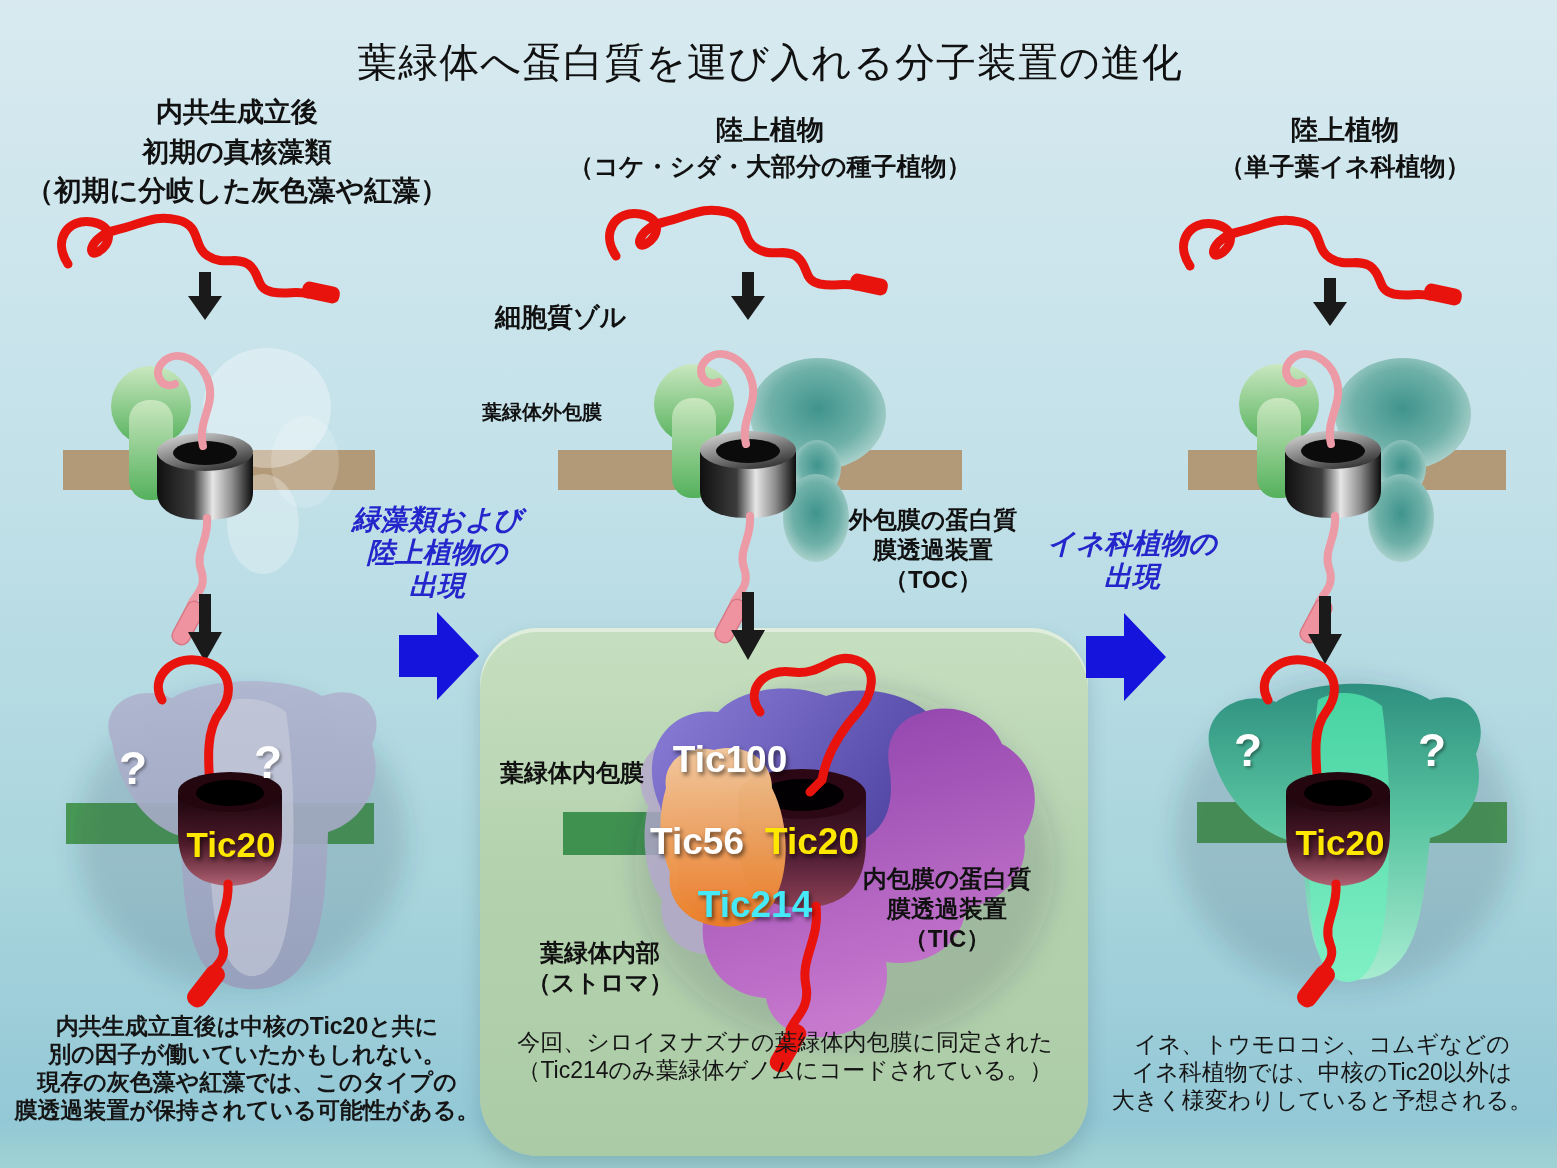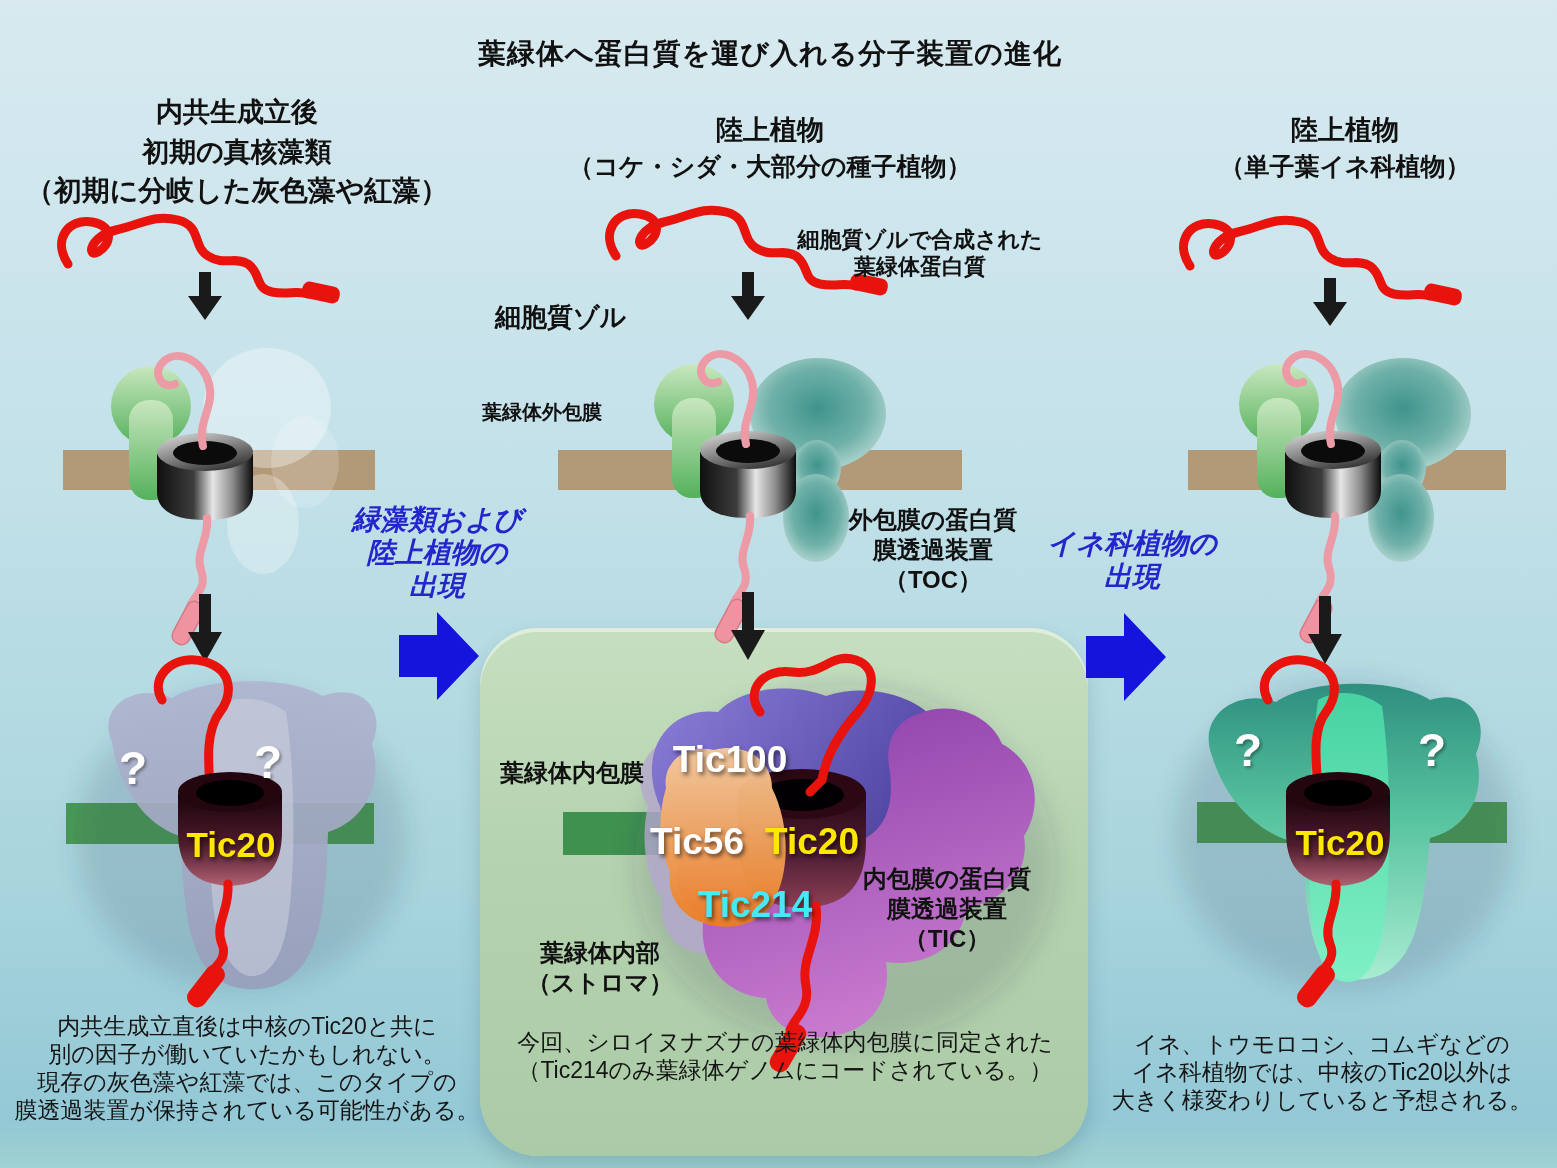--- a/index.html
+++ b/index.html
@@ -4,21 +4,21 @@
 <style>
   html,body{margin:0;padding:0;background:#888;}
   #stage{
     position:relative;width:1557px;height:1168px;overflow:hidden;
     background:linear-gradient(180deg,#d8eaf0 0%,#c3e1e9 40%,#a9d5dd 75%,#93c8d6 96%,#9fd2d2 100%);
     font-family:"Liberation Sans","DejaVu Sans",sans-serif;color:#111;
   }
   .lbl{position:absolute;white-space:nowrap;z-index:3;}
   .cx{transform:translateX(-50%);text-align:center;}
   .cc{transform:translate(-50%,-50%);text-align:center;}
-  .title{font-size:28px;font-weight:bold;letter-spacing:1px;}
+  .title{font-size:40px;font-weight:normal;letter-spacing:1px;}
   .h1{font-size:27px;font-weight:bold;line-height:40px;}
   .h2{font-size:28px;font-weight:bold;}
   .tag{font-size:25px;font-weight:bold;}
   .tag-s{font-size:22px;font-weight:bold;line-height:27px;}
   .multi{line-height:30px;font-size:24px;font-weight:bold;}
   .blue{color:#2525cc;font-style:italic;font-weight:bold;font-size:28px;line-height:33px;}
   .prot{font-size:37px;font-weight:bold;color:#fff;text-shadow:2px 3px 4px rgba(0,0,0,.55);z-index:4;}
   .prot-side{font-size:35px;}
   .yellow{color:#ffe800;}
   .cyan{color:#45e9f7;}
@@ -247,24 +247,20 @@
   <div class="lbl cx" style="left:770px;top:110px;">
     <div class="h1">陸上植物</div>
     <div class="h2" style="font-size:25px;">（コケ・シダ・大部分の種子植物）</div>
   </div>
 
   <div class="lbl cx" style="left:1345px;top:110px;">
     <div class="h1">陸上植物</div>
     <div class="h2" style="font-size:25px;">（単子葉イネ科植物）</div>
   </div>
 
-  <div class="lbl cx tag-s" style="left:920px;top:226px;">
-    <div>細胞質ゾルで合成された</div>
-    <div>葉緑体蛋白質</div>
-  </div>
 
   <div class="lbl tag" style="left:495px;top:300px;font-size:26px;text-align:right;">細胞質ゾル</div>
   <div class="lbl tag" style="left:482px;top:399px;font-size:20px;">葉緑体外包膜</div>
 
   <div class="lbl cx multi" style="left:933px;top:505px;">
     <div>外包膜の蛋白質</div>
     <div>膜透過装置</div>
     <div>（TOC）</div>
   </div>
 
@@ -297,21 +293,21 @@
   <div class="lbl cc prot yellow" style="left:812px;top:842px;">Tic20</div>
   <div class="lbl cc prot cyan" style="left:755px;top:905px;">Tic214</div>
   <div class="lbl cc prot prot-side yellow" style="left:231px;top:845px;">Tic20</div>
   <div class="lbl cc prot prot-side yellow" style="left:1340px;top:843px;">Tic20</div>
 
   <div class="lbl cc q" style="left:133px;top:768px;">?</div>
   <div class="lbl cc q" style="left:268px;top:762px;">?</div>
   <div class="lbl cc q" style="left:1248px;top:750px;">?</div>
   <div class="lbl cc q" style="left:1432px;top:750px;">?</div>
 
-  <div class="lbl cx cap" style="left:247px;top:1012px;">
+  <div class="lbl cx cap" style="left:247px;top:1012px;font-weight:bold;">
     <div>内共生成立直後は中核のTic20と共に</div>
     <div>別の因子が働いていたかもしれない。</div>
     <div>現存の灰色藻や紅藻では、このタイプの</div>
     <div>膜透過装置が保持されている可能性がある。</div>
   </div>
 
   <div class="lbl cx cap" style="left:785px;top:1028px;z-index:3;">
     <div>今回、シロイヌナズナの葉緑体内包膜に同定された</div>
     <div>（Tic214のみ葉緑体ゲノムにコードされている。）</div>
   </div>

